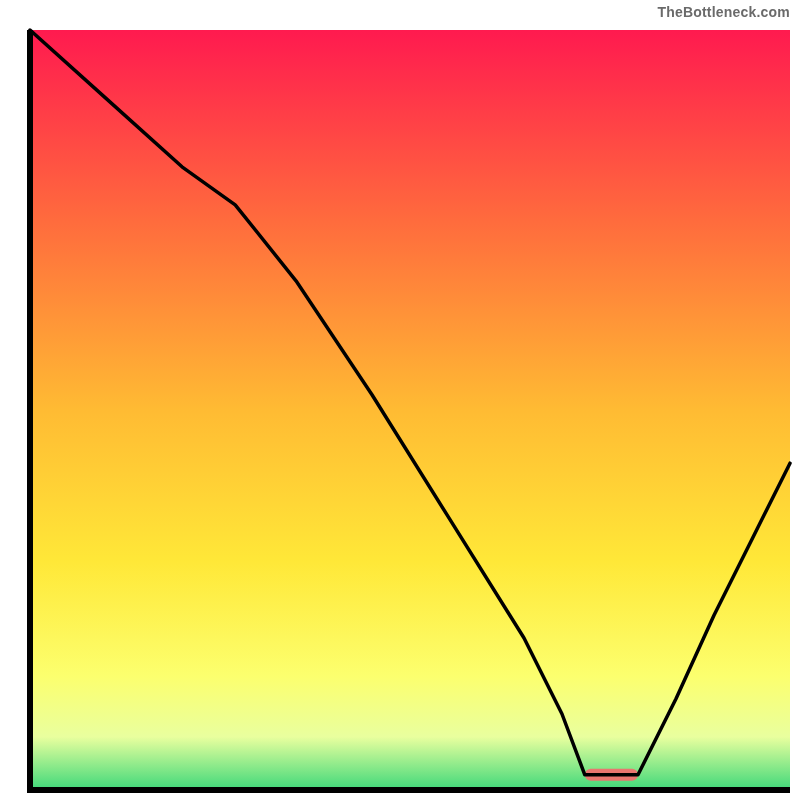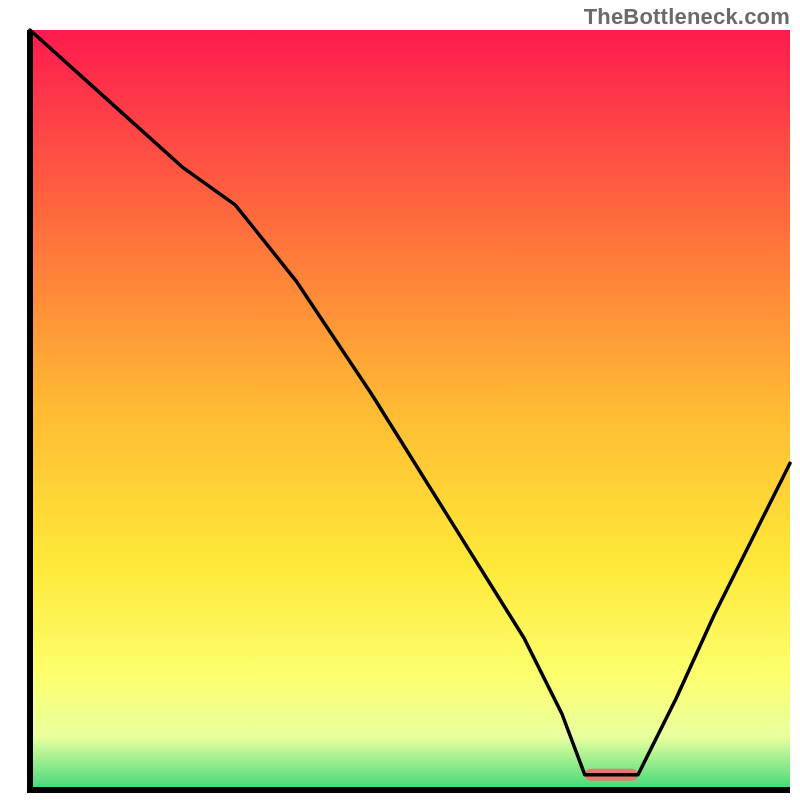--- a/index.html
+++ b/index.html
@@ -13,21 +13,21 @@
   }
   .container {
     position: relative;
     width: 800px;
     height: 800px;
   }
   .watermark {
     position: absolute;
     top: 4px;
     right: 10px;
-    font-size: 22px;
+    font-size: 14px;
     font-weight: 600;
     color: #6a6a6a;
     letter-spacing: 0.2px;
   }
   svg.chart {
     position: absolute;
     top: 0;
     left: 0;
     width: 800px;
     height: 800px;

